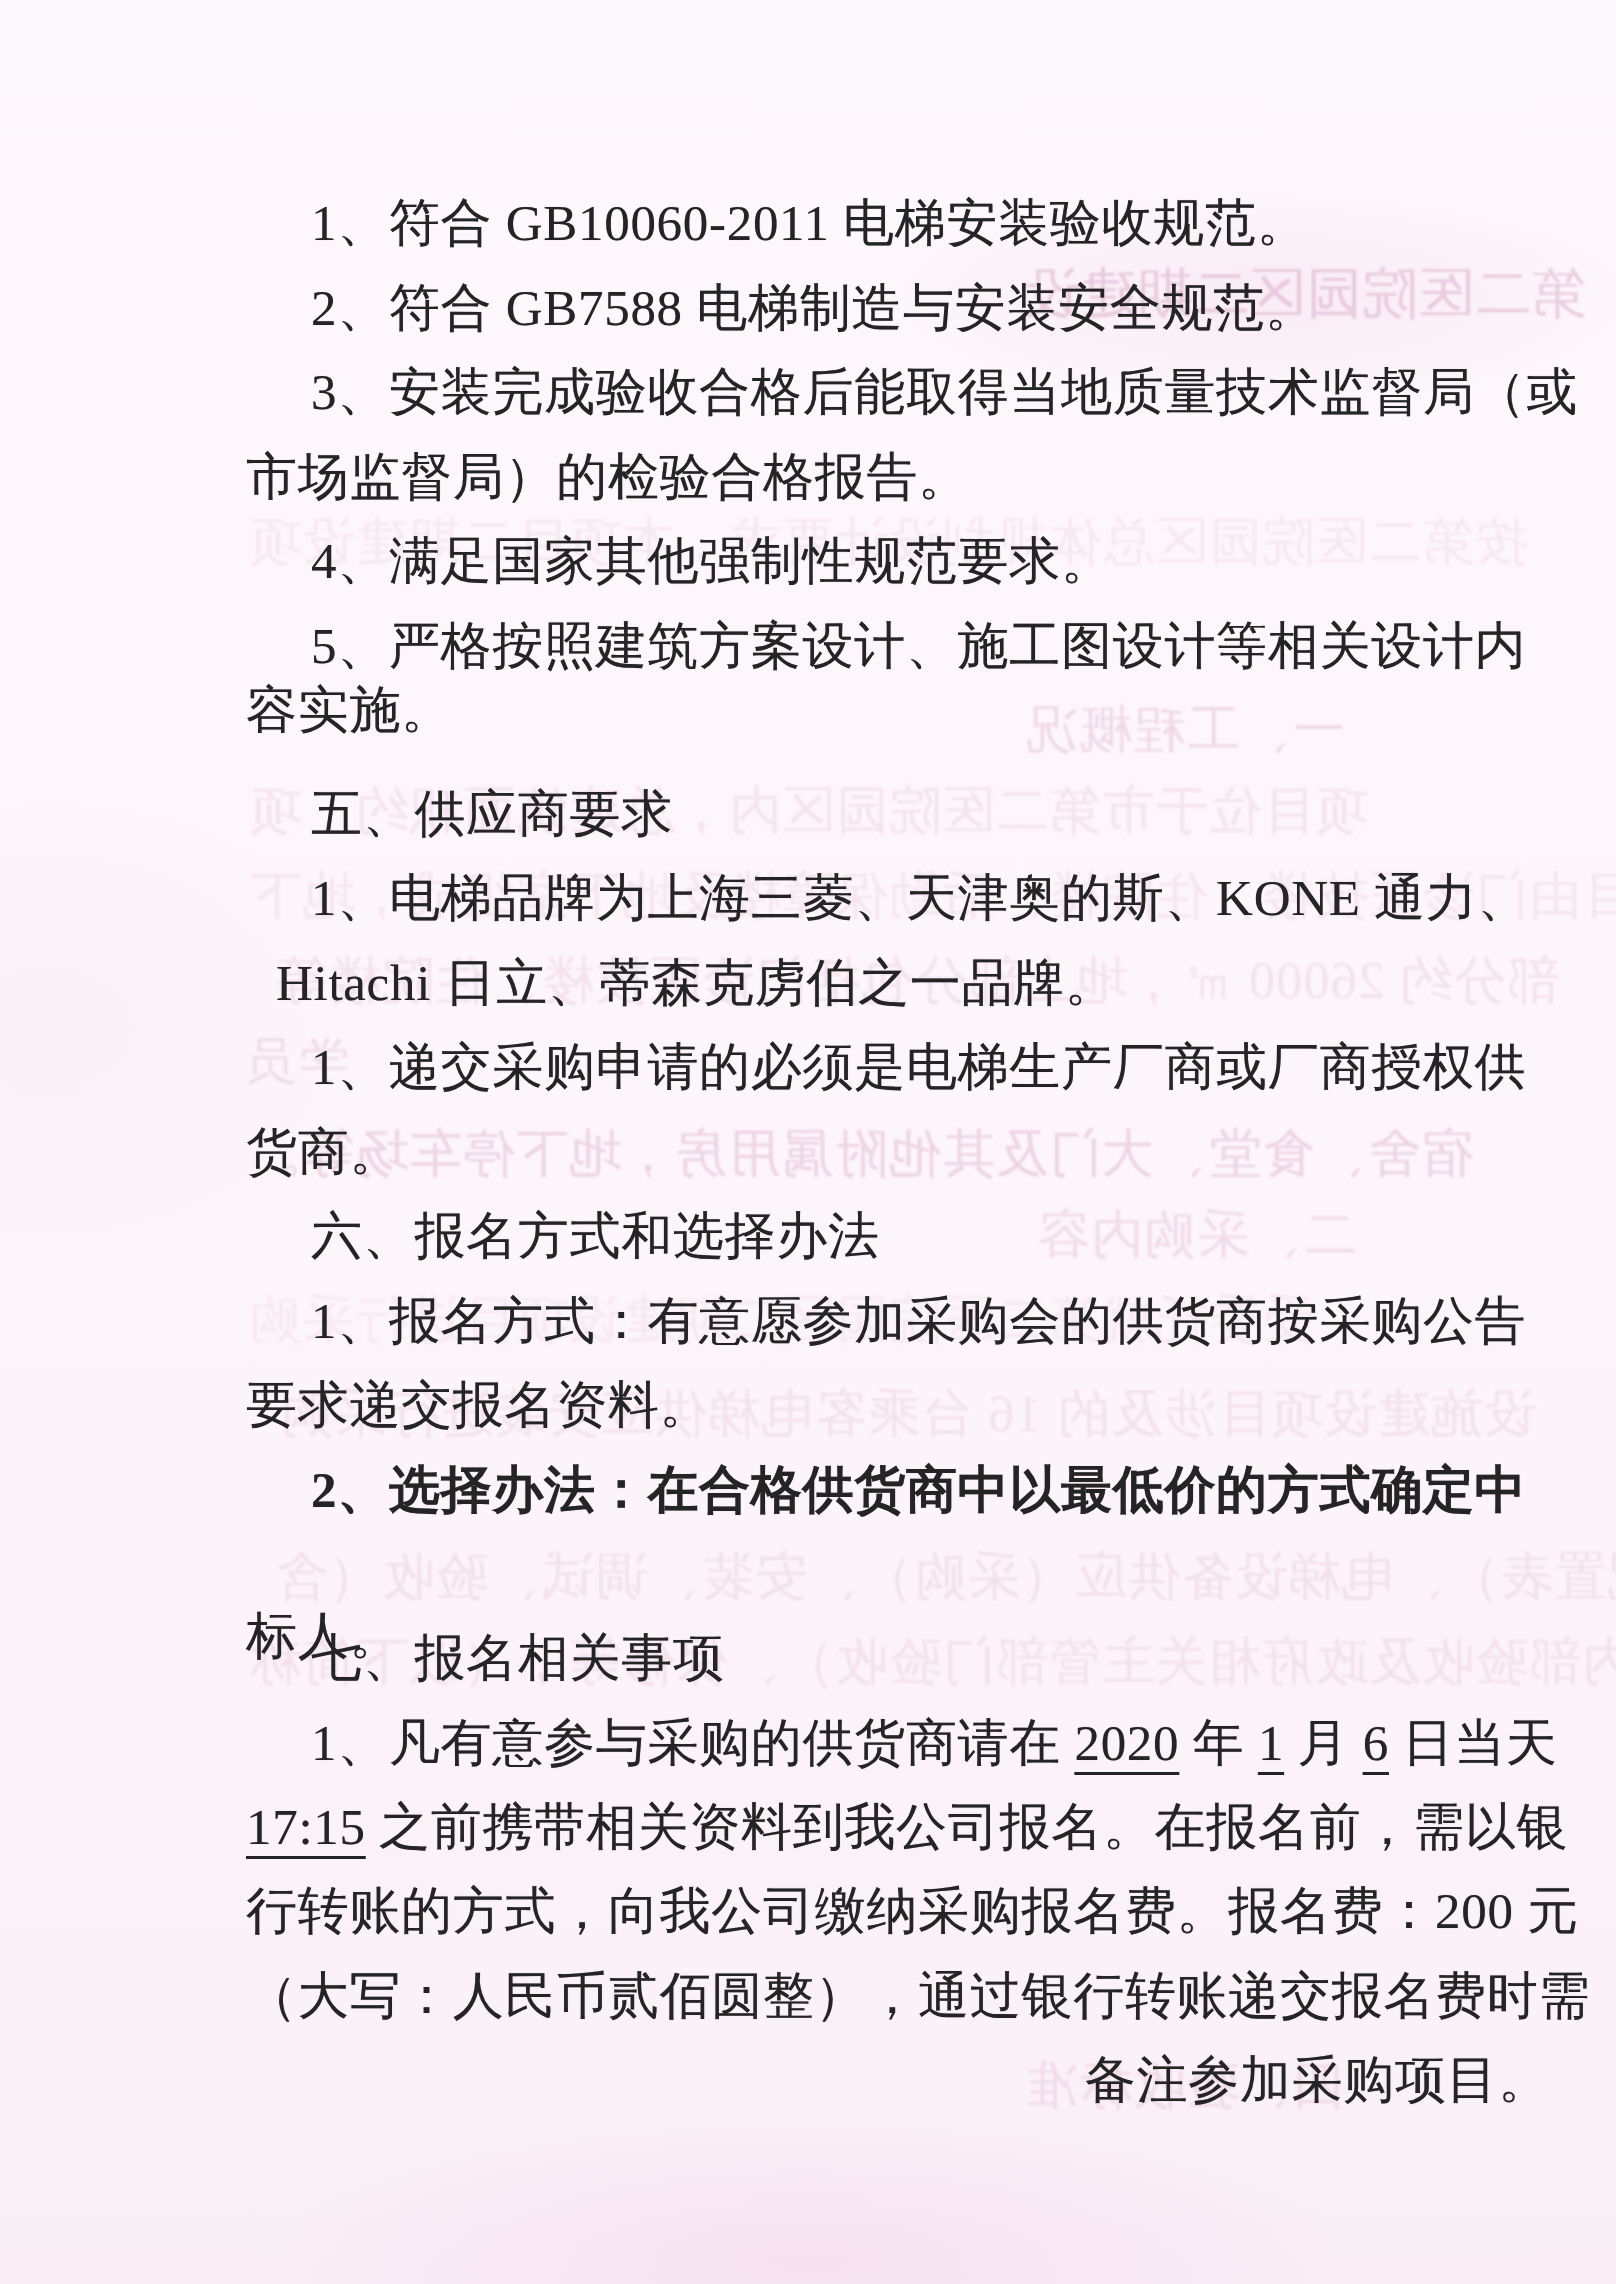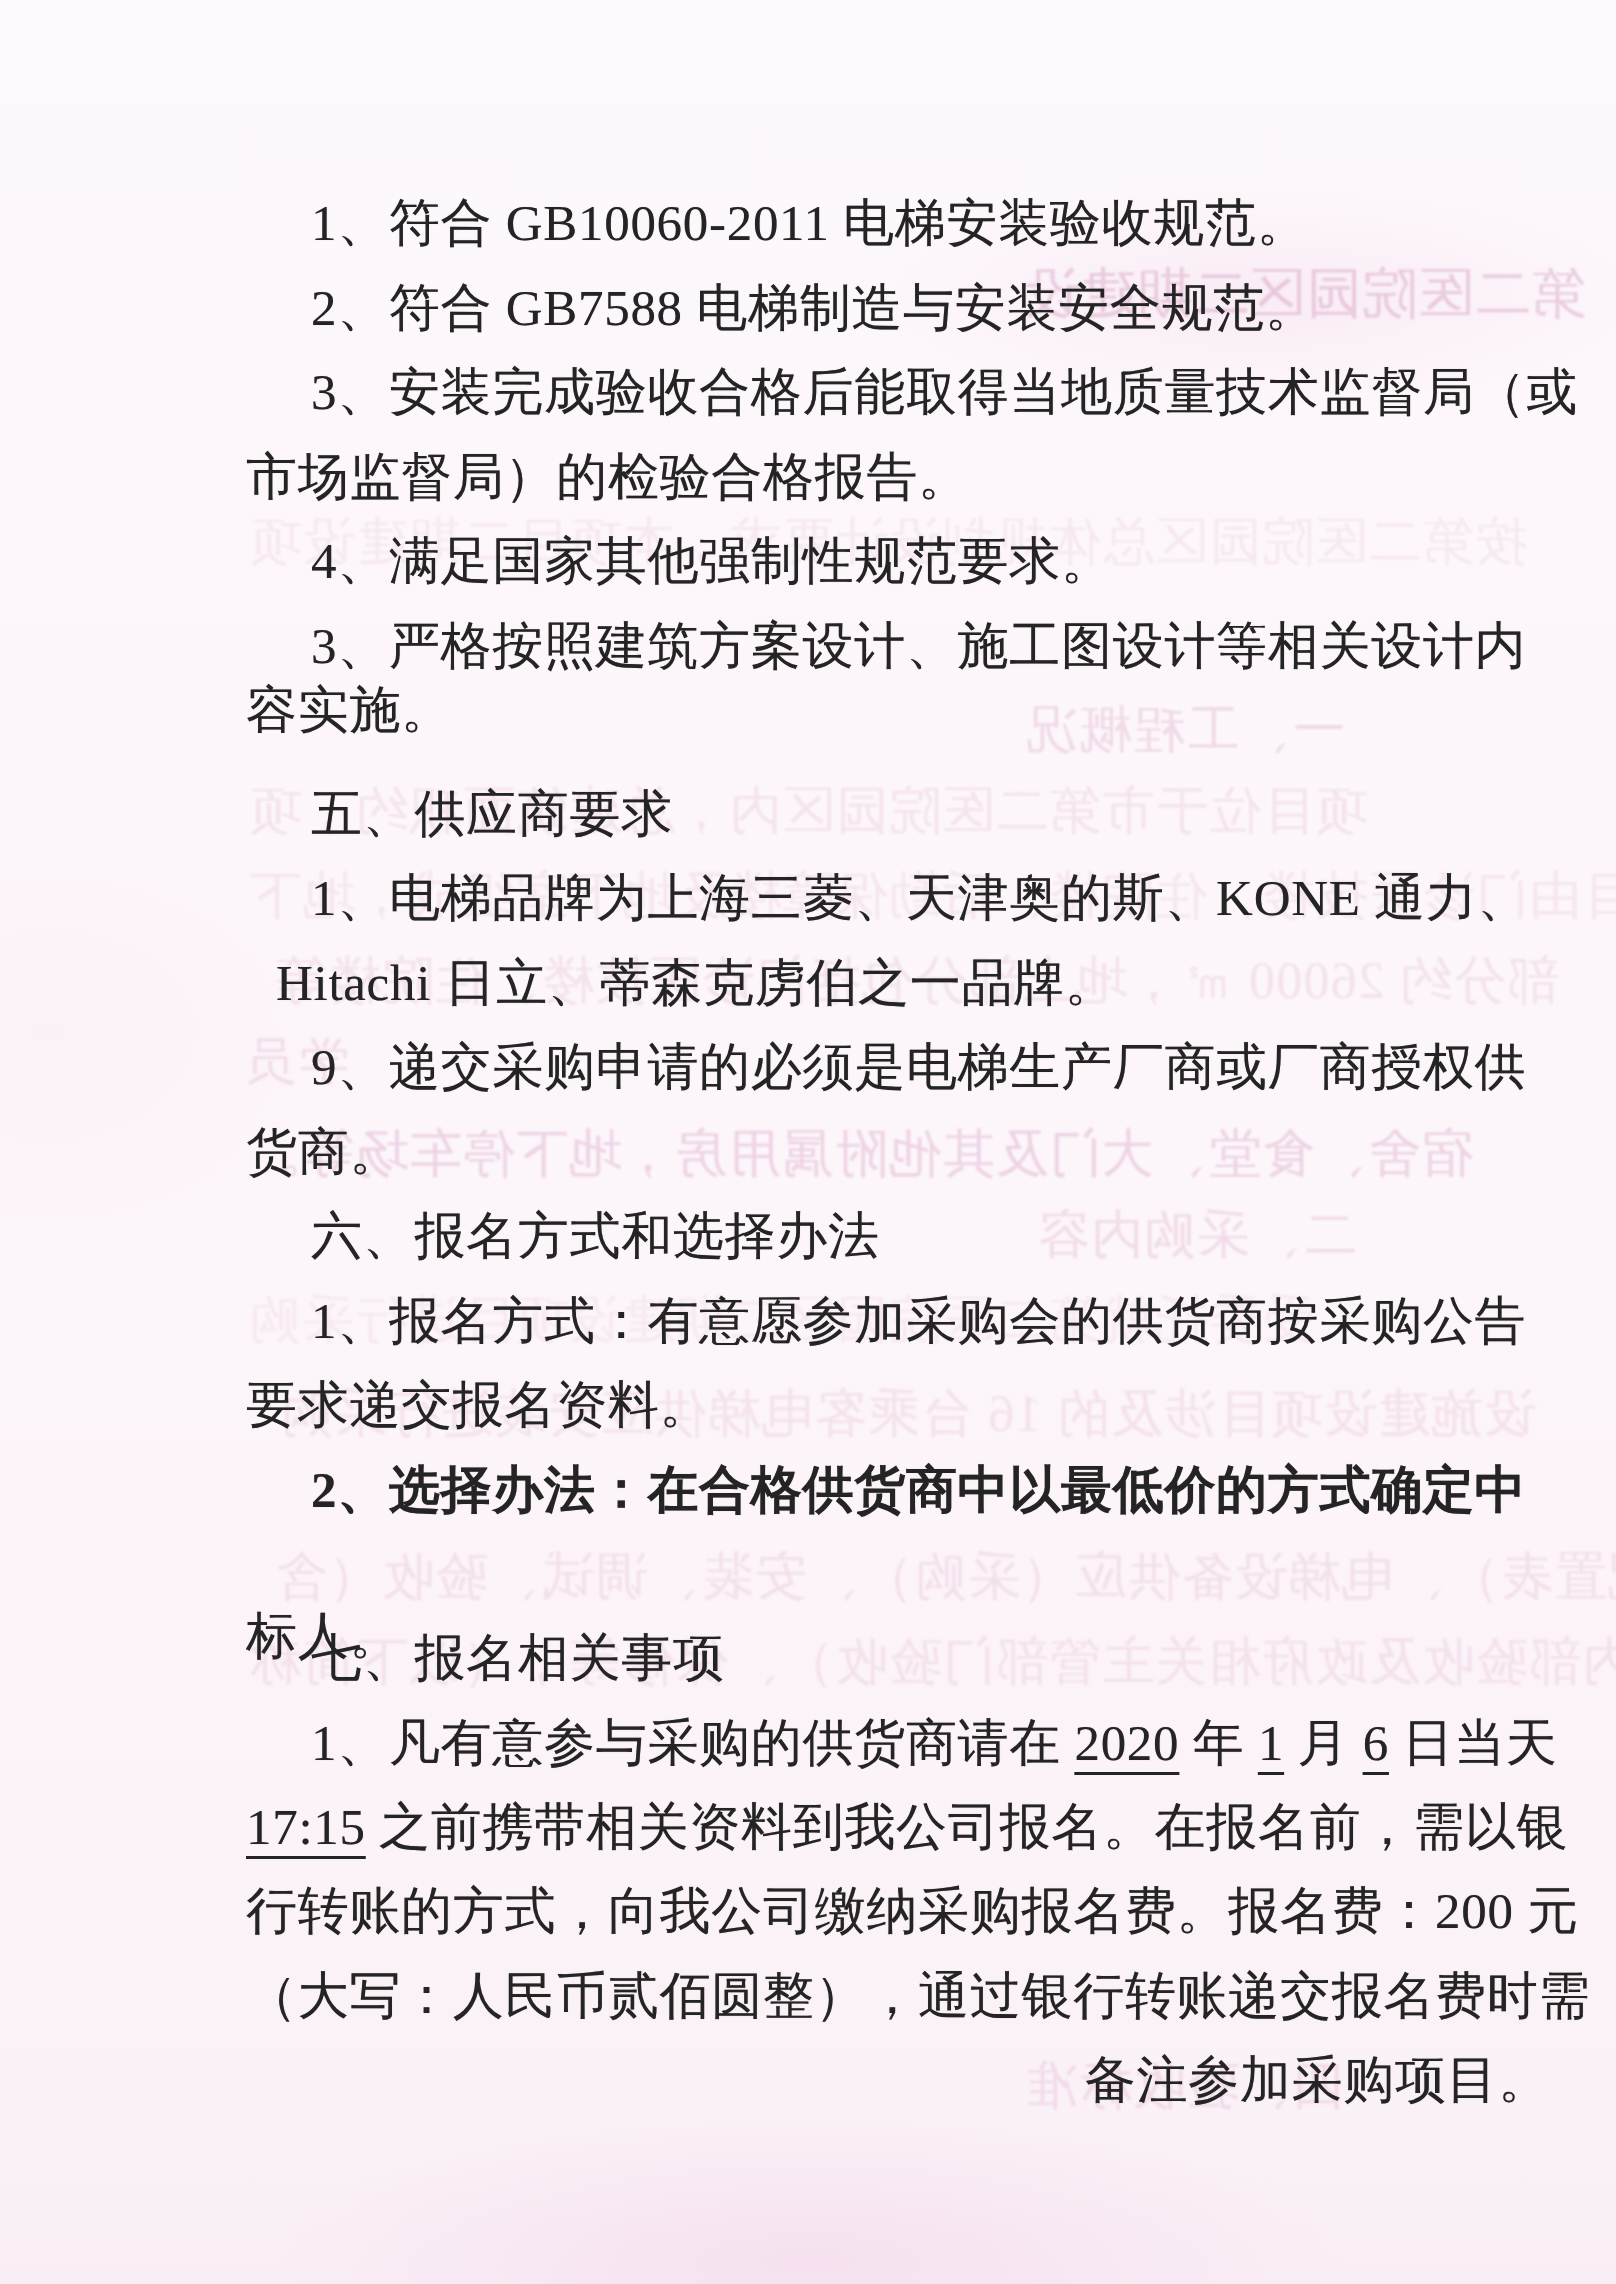--- a/index.html
+++ b/index.html
@@ -76,26 +76,26 @@
       <div class="bleed" style="left: 274px; top: 1551px; font-size: 52px; color: rgba(192, 103, 157, 0.14);">配置表）、电梯设备供应（采购）、安装、调试、验收（含</div>
       <div class="bleed" style="left: 248px; top: 1636px; font-size: 52px; color: rgba(192, 103, 157, 0.13);">内部验收及政府相关主管部门验收）、保修等，（以下简称</div>
       <div class="bleed" style="left: 1025px; top: 2060px; font-size: 52px; color: rgba(192, 103, 157, 0.16);">四、验收标准</div>
     </div>
   <div id="doc-body">
       <div class="doc-line indent" style="top: 198px;"><span>1、符合 GB10060-2011 电梯安装验收规范。</span></div>
       <div class="doc-line indent" style="top: 283px;"><span>2、符合 GB7588 电梯制造与安装安全规范。</span></div>
       <div class="doc-line indent" style="top: 367px;"><span>3、安装完成验收合格后能取得当地质量技术监督局（或</span></div>
       <div class="doc-line" style="top: 452px;"><span>市场监督局）的检验合格报告。</span></div>
       <div class="doc-line indent" style="top: 536px;"><span>4、满足国家其他强制性规范要求。</span></div>
-      <div class="doc-line indent" style="top: 621px;"><span>3、严格按照建筑方案设计、施工图设计等相关设计内</span></div>
+      <div class="doc-line indent" style="top: 621px;"><span>5、严格按照建筑方案设计、施工图设计等相关设计内</span></div>
       <div class="doc-line" style="top: 685px;"><span>容实施。</span></div>
       <div class="doc-line indent" style="top: 789px;"><span>五、供应商要求</span></div>
       <div class="doc-line indent" style="top: 873px;"><span>1、电梯品牌为上海三菱、天津奥的斯、KONE 通力、</span></div>
       <div class="doc-line" style="top: 958px; margin-left: 30px;"><span>Hitachi 日立、蒂森克虏伯之一品牌。</span></div>
-      <div class="doc-line indent" style="top: 1042px;"><span>9、递交采购申请的必须是电梯生产厂商或厂商授权供</span></div>
+      <div class="doc-line indent" style="top: 1042px;"><span>1、递交采购申请的必须是电梯生产厂商或厂商授权供</span></div>
       <div class="doc-line" style="top: 1127px;"><span>货商。</span></div>
       <div class="doc-line indent" style="top: 1211px;"><span>六、报名方式和选择办法</span></div>
       <div class="doc-line indent" style="top: 1296px;"><span>1、报名方式：有意愿参加采购会的供货商按采购公告</span></div>
       <div class="doc-line" style="top: 1380px;"><span>要求递交报名资料。</span></div>
       <div class="doc-line indent" style="top: 1465px; font-weight: bold;"><span>2、选择办法：在合格供货商中以最低价的方式确定中</span></div>
       <div class="doc-line" style="top: 1614px; font-family: Liberation Mono, monospace;"><span>标人。</span></div>
       <div class="doc-line indent" style="top: 1633px;"><span>七、报名相关事项</span></div>
       <div class="doc-line indent" style="top: 1718px;"><span>1、凡有意参与采购的供货商请在 </span><span class="u">2020</span><span> 年 </span><span class="u">1</span><span> 月 </span><span class="u">6</span><span> 日当天</span></div>
       <div class="doc-line" style="top: 1802px;"><span class="u">17:15</span><span> 之前携带相关资料到我公司报名。在报名前，需以银</span></div>
       <div class="doc-line" style="top: 1886px;"><span>行转账的方式，向我公司缴纳采购报名费。报名费：200 元</span></div>

